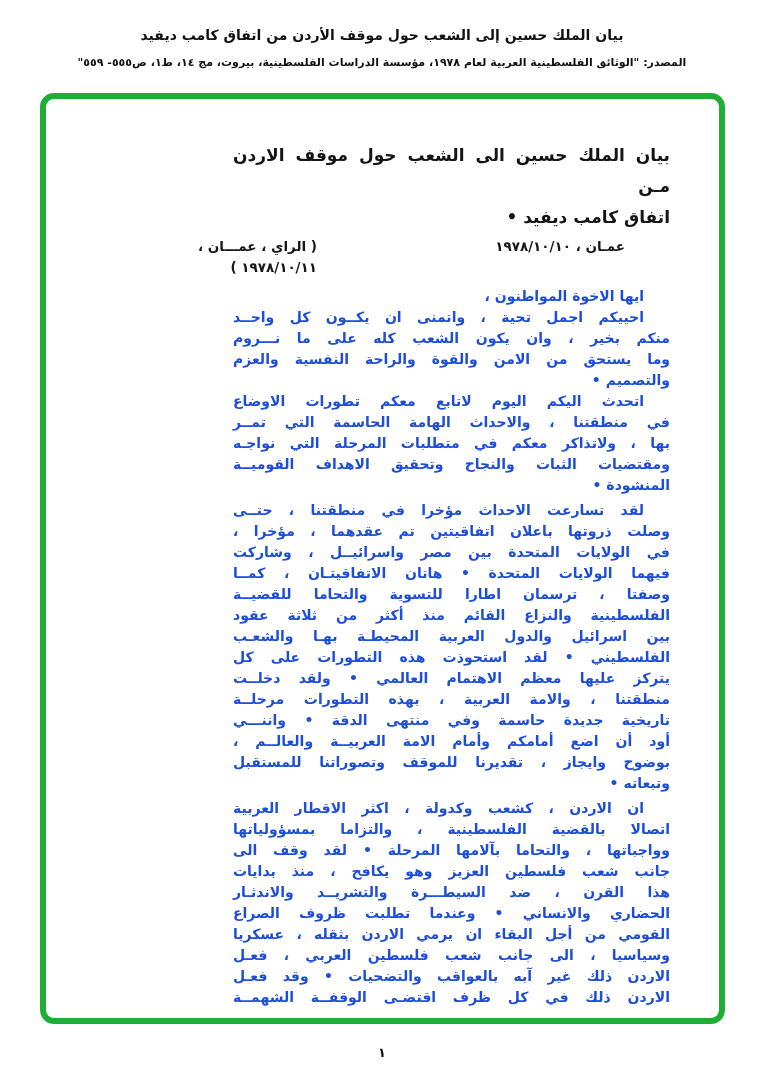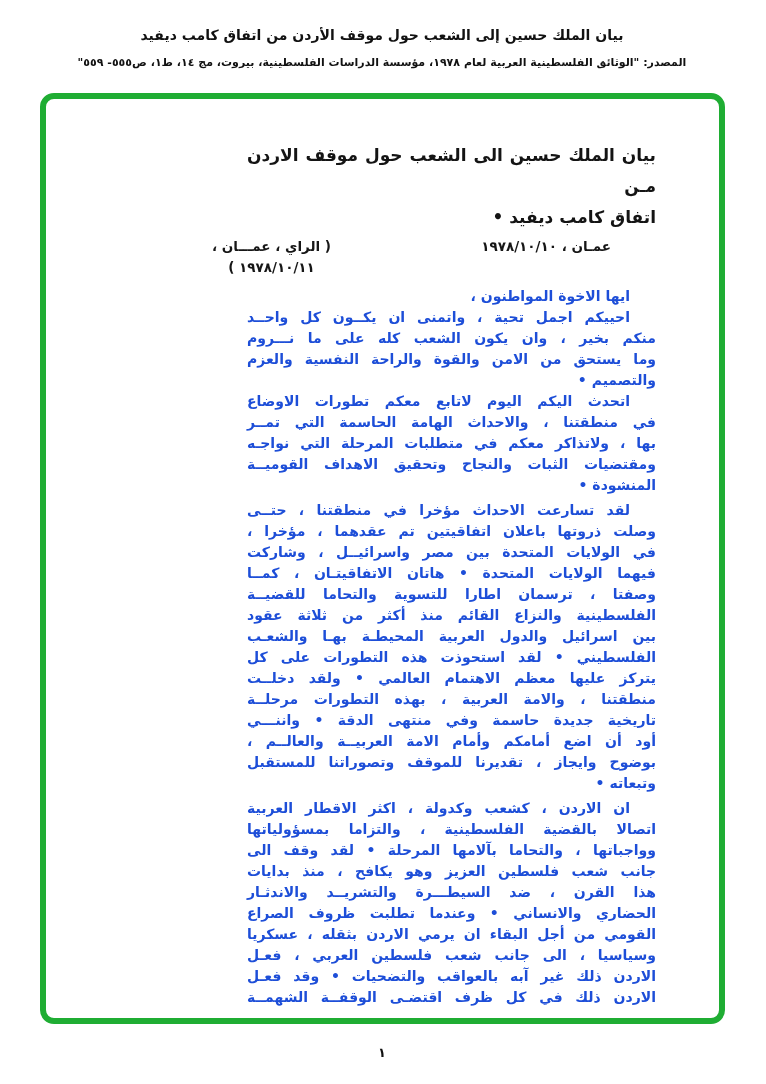--- a/index.html
+++ b/index.html
@@ -24,39 +24,38 @@
   .scan-frame{
     position:absolute;left:40px;top:93px;
     width:685px;height:931px;
     box-sizing:border-box;
     border:6px solid #1fad33;
     border-radius:14px;
     background:#ffffff;
   }
   .doc{
     direction:rtl;
-    padding:41px 63px 0 187px;
-    margin-left:14px;
+    padding:41px 49px 0 187px;
   }
   .doc-title .tline{
     font-size:17px;line-height:31px;font-weight:700;
     text-align:justify;text-align-last:justify;
     color:#141414;
   }
   .doc-title .tline.last{
     text-align:right;text-align-last:right;
   }
   .dateline{
     display:flex;justify-content:space-between;align-items:flex-start;
     margin-top:3px;margin-left:-35px;
     font-size:13.5px;line-height:21px;font-weight:700;
   }
   .dl-right{margin-right:45px;}
   .dl-left{text-align:right;}
-  .dl-left .dl-l2{text-align:center;}
+  .dl-left .dl-l2{text-align:right;}
   .body-text{margin-top:8px;}
   .body-text .line{
     font-size:14px;line-height:21px;font-weight:700;
     text-align:justify;text-align-last:justify;
     color:#1d4ed8;
   }
   .body-text .line.first{padding-right:26px;}
   .body-text .line.last{text-align:center;text-align-last:right;}
   .body-text .line.firstlast{
     text-align:right;text-align-last:right;padding-right:26px;

